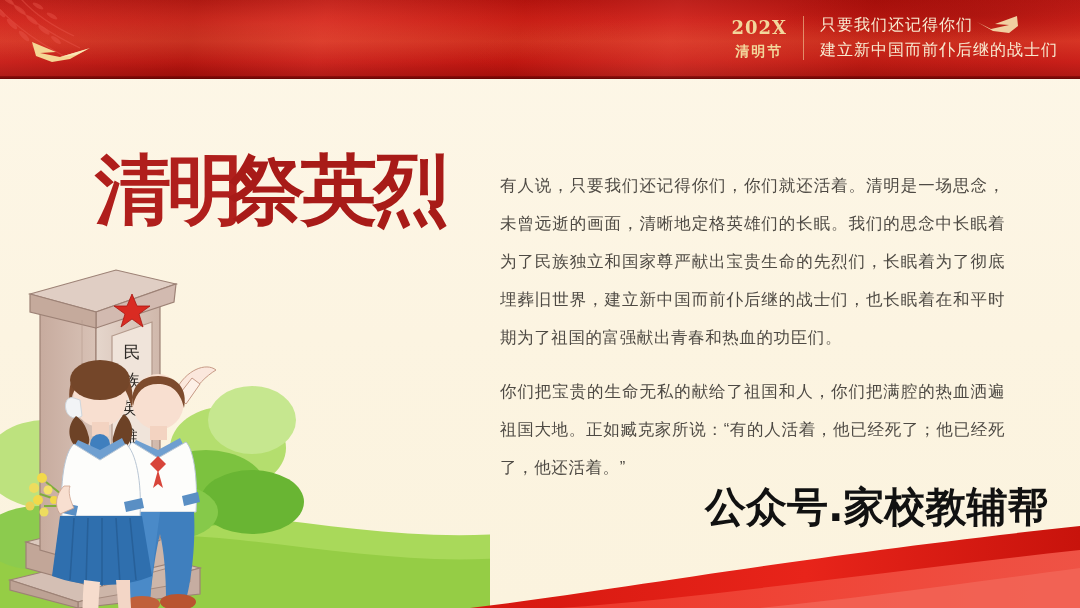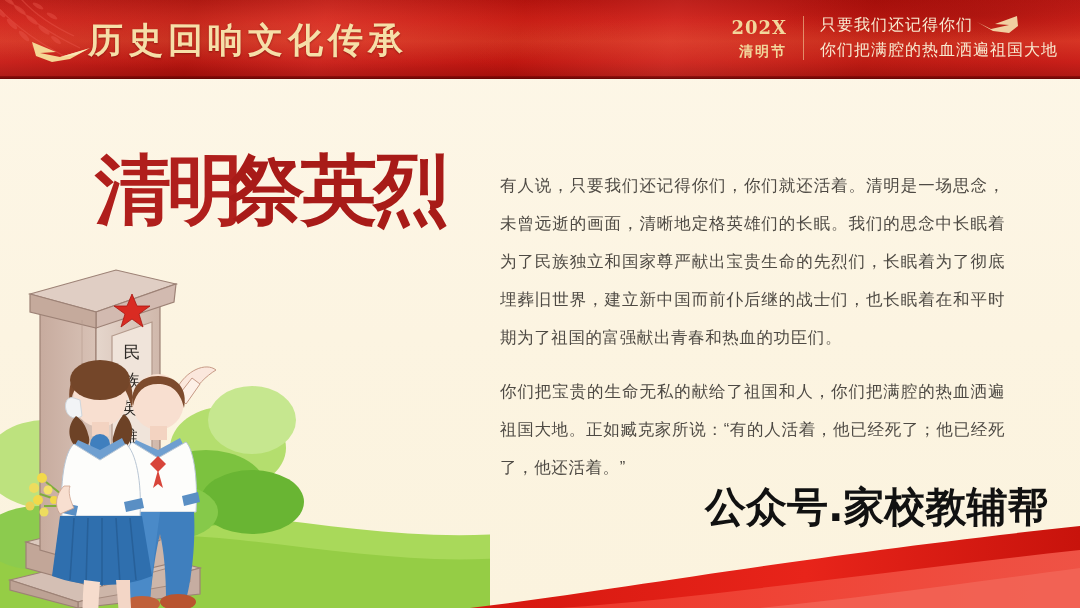--- a/index.html
+++ b/index.html
@@ -45,21 +45,21 @@
     font-size:35px; letter-spacing:5px; font-weight:700;
     color:#f6dfa8;
     font-family:"DejaVu Serif", serif;
     text-shadow:0 1px 2px rgba(90,5,3,.45);
   }
   .hdr-right {
     position:absolute; right:22px; top:13px;
     display:flex; align-items:center; gap:16px;
   }
   .hdr-year {
-    text-align:right; color:#f2d79c; font-weight:700;
+    text-align:center; color:#f2d79c; font-weight:700;
     font-family:"DejaVu Serif", serif; line-height:1.45;
   }
   .hdr-year .y { font-size:18px; letter-spacing:1px; }
   .hdr-year .f { font-size:14px; letter-spacing:2px; }
   .hdr-div { width:1px; height:44px; background:rgba(246,222,168,.55); }
   .hdr-slogan {
     color:#f8ead0; font-size:16px; line-height:1.55; letter-spacing:1px;
     font-family:"DejaVu Serif", serif;
   }
 
@@ -138,31 +138,30 @@
 
     <svg class="swallow-left" viewBox="0 0 62 26">
       <path d="M2 4 L26 14 L10 15 L30 19 L58 11 L40 21 L22 24 L6 18 Z" fill="#f5d694"></path>
       <path d="M30 19 L60 10 L46 17 Z" fill="#fbe6b6"></path>
     </svg>
 
     <svg class="swallow-right" viewBox="0 0 44 20">
       <path d="M42 2 L20 10 L34 11 L16 15 L2 8 L18 17 L34 19 L43 12 Z" fill="#f3d9a9" opacity="0.95"></path>
     </svg>
 
-    <div class="main-title">历史回响文化传承</div>
 
     <div class="hdr-right">
       <div class="hdr-year">
         <div class="y">202X</div>
         <div class="f">清明节</div>
       </div>
       <div class="hdr-div"></div>
       <div class="hdr-slogan">
         <div>只要我们还记得你们</div>
-        <div>你们把满腔的热血洒遍祖国大地</div>
+        <div>建立新中国而前仆后继的战士们</div>
       </div>
     </div>
   </div>
 
   <div class="big-title">
     <span>清明</span><span class="t2">祭英烈</span>
   </div>
 
   <svg class="ground" viewBox="0 0 500 190" preserveAspectRatio="none">
     <path d="M-10 120 C 60 96, 150 86, 240 96 C 330 106, 420 122, 510 116 L510 195 L-10 195 Z" fill="#a9d95a"></path>

